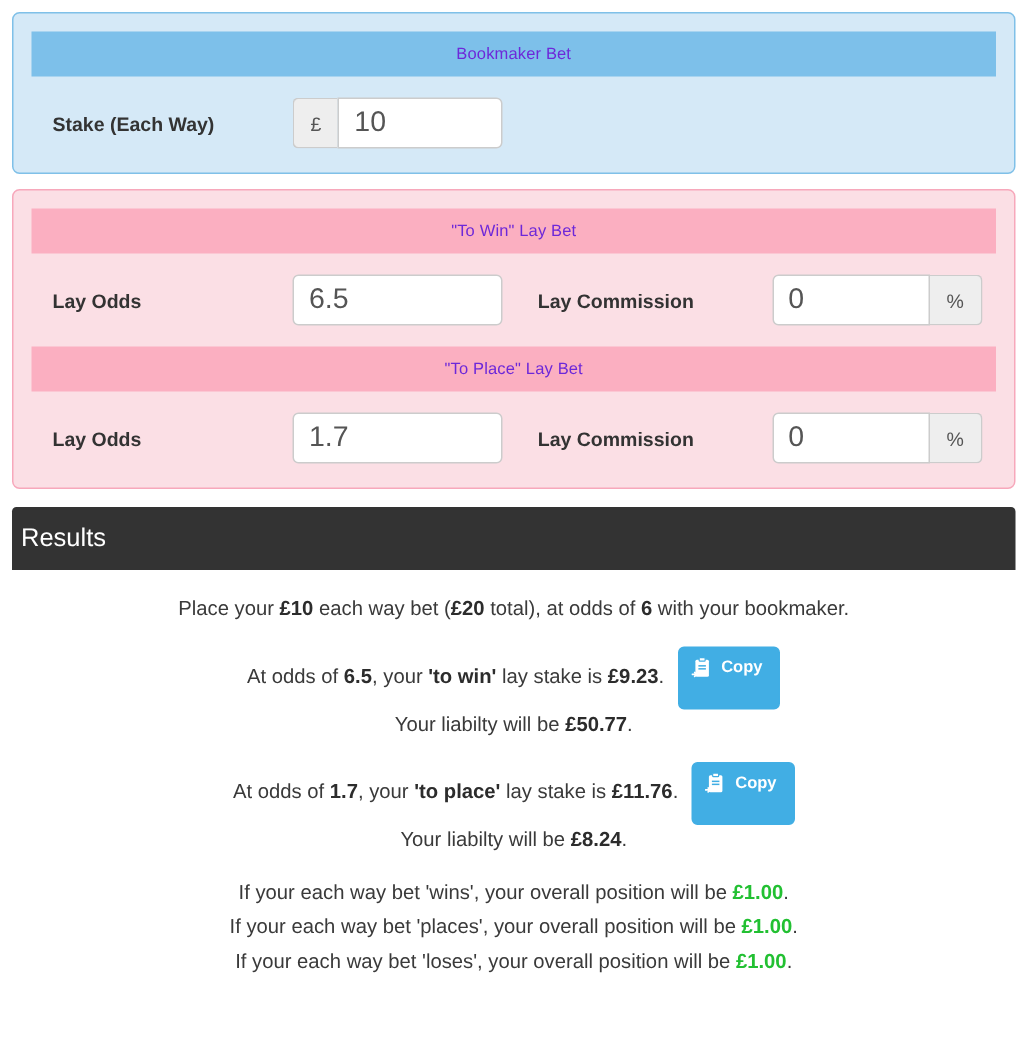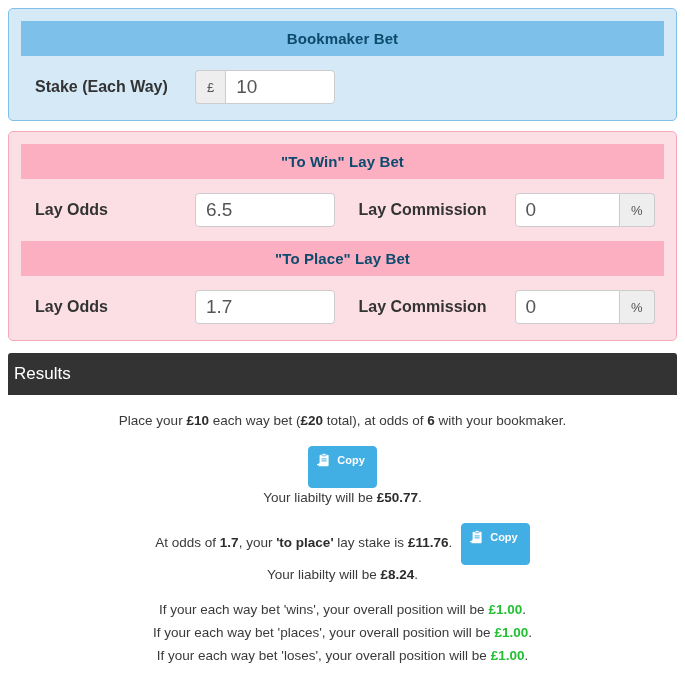--- a/index.html
+++ b/index.html
@@ -34,23 +34,23 @@
     padding: 12px 12px 16px 12px;
   }
   .panel-pink {
     background: #fbdfe5;
     border-color: #f7a8bb;
     padding: 12px 12px 16px 12px;
   }
 
   .panel-heading {
     text-align: center;
-    font-weight: bold;
-    font-size: 15px;
-    color: #0c4a6e;
+    font-weight: normal;
+    font-size: 11px;
+    color: #6d28d9;
     padding: 9px 6px;
     letter-spacing: 0.1px;
   }
   .heading-blue { background: #7dc0ea; }
   .heading-pink { background: #fbafc1; }
 
   
   .form-row {
     display: flex;
     align-items: center;
@@ -59,21 +59,21 @@
   }
   .form-half {
     display: flex;
     align-items: center;
     width: 50%;
     padding: 0 4px;
   }
   .field-label {
     width: 170px;
     flex: 0 0 170px;
-    font-size: 16px;
+    font-size: 13px;
     font-weight: bold;
     color: #333333;
     padding-left: 10px;
   }
   .field-label.rlabel {
     width: 168px;
     flex: 0 0 168px;
     padding-left: 12px;
   }
   .input-group {
@@ -233,20 +233,21 @@
     <div class="results-heading">Results</div>
 
     <div class="results-body">
 
       <div class="result-block">
         <div class="result-line"><span>Place your </span><strong>£10</strong><span> each way bet (</span><strong>£20</strong><span> total), at odds of </span><strong>6</strong><span> with your bookmaker.</span></div>
       </div>
 
       <div class="result-block">
         <div class="result-row-inline">
+          <span><span>At odds of </span><strong>6.5</strong><span>, your </span><strong>'to win'</strong><span> lay stake is </span><strong>£9.23</strong><span>.</span></span>
           <button class="copy-btn">
             <span>
               <svg width="14" height="15" viewBox="0 0 14 15" fill="none" aria-hidden="true">
                 <rect x="2.6" y="1.8" width="9" height="11.4" rx="1" fill="#ffffff"></rect>
                 <rect x="5.1" y="0.4" width="4" height="2.4" rx="0.6" fill="#ffffff" stroke="#41aee4" stroke-width="0.8"></rect>
                 <rect x="4.6" y="5.4" width="5" height="1" fill="#41aee4"></rect>
                 <rect x="4.6" y="7.4" width="5" height="1" fill="#41aee4"></rect>
                 <path d="M0.4 11.6 H3.4 M2.1 10.3 L3.5 11.6 L2.1 12.9" stroke="#ffffff" stroke-width="1.1" fill="none" stroke-linecap="round" stroke-linejoin="round"></path>
               </svg>
             </span>

